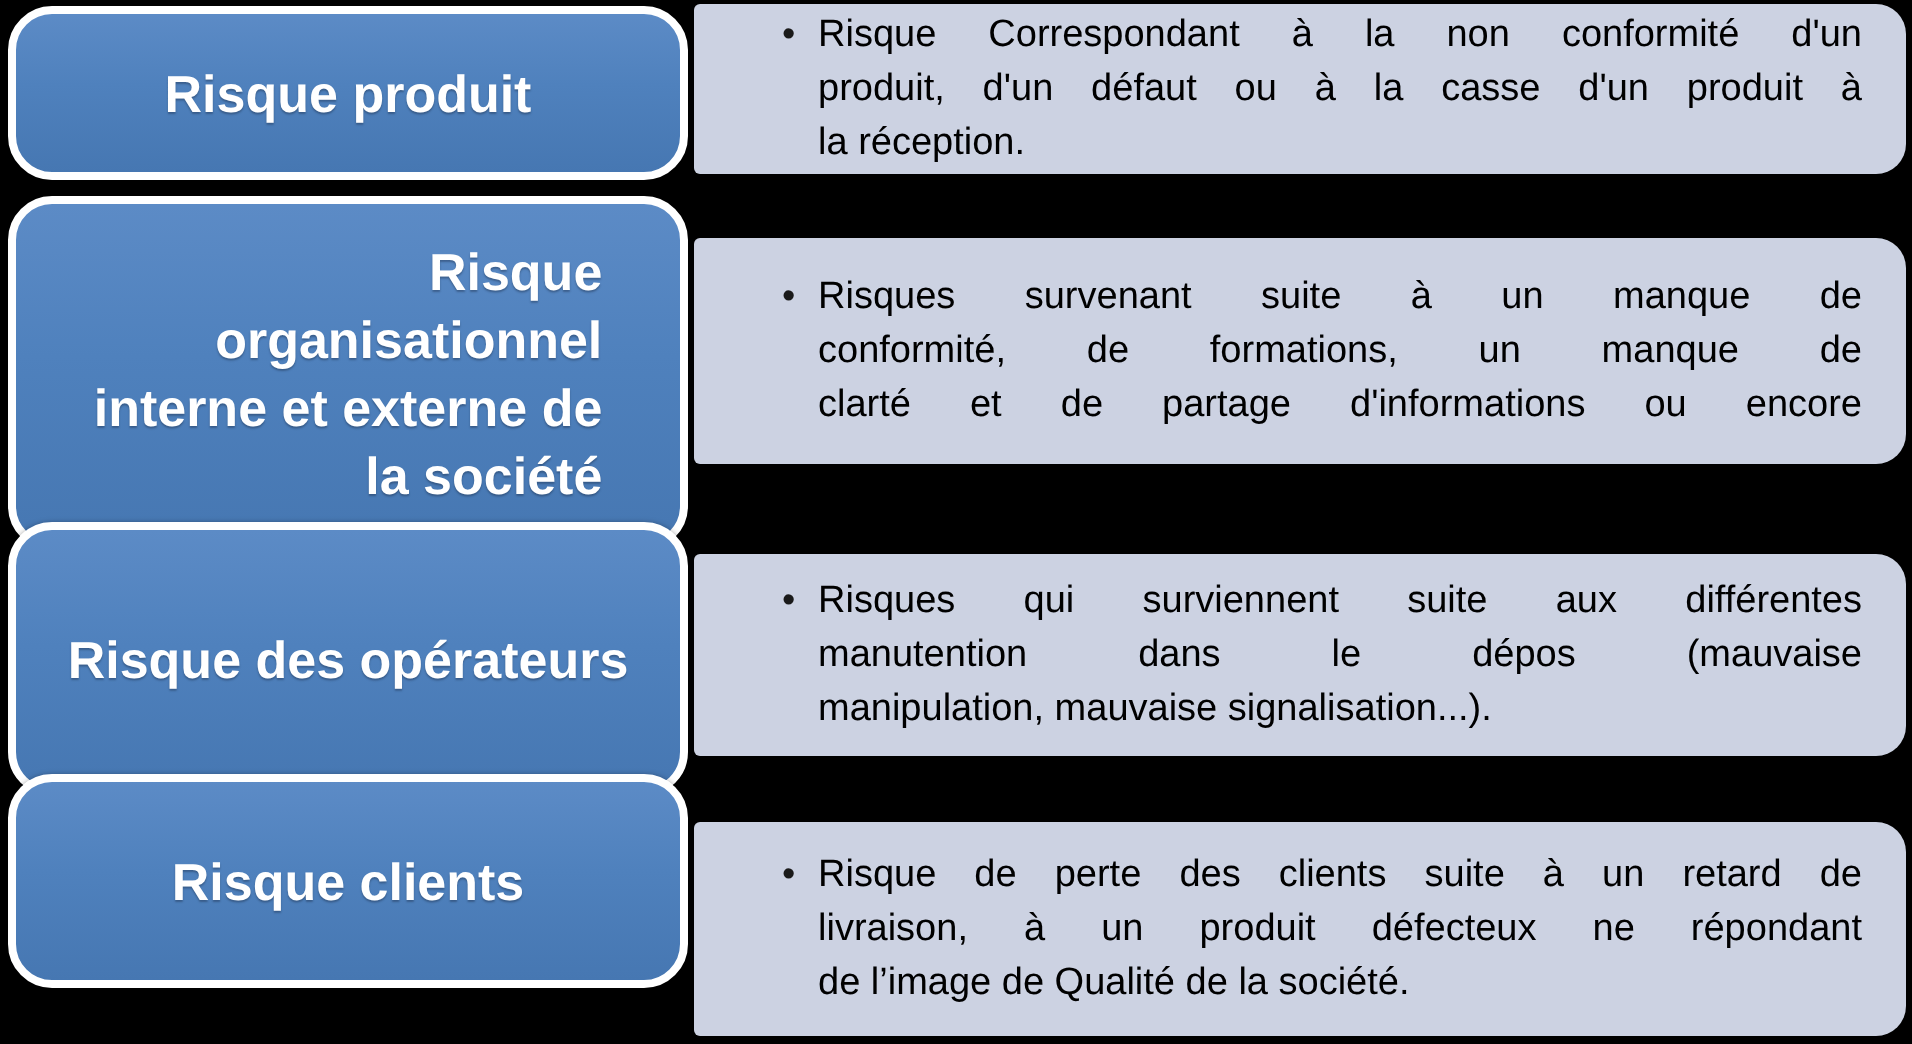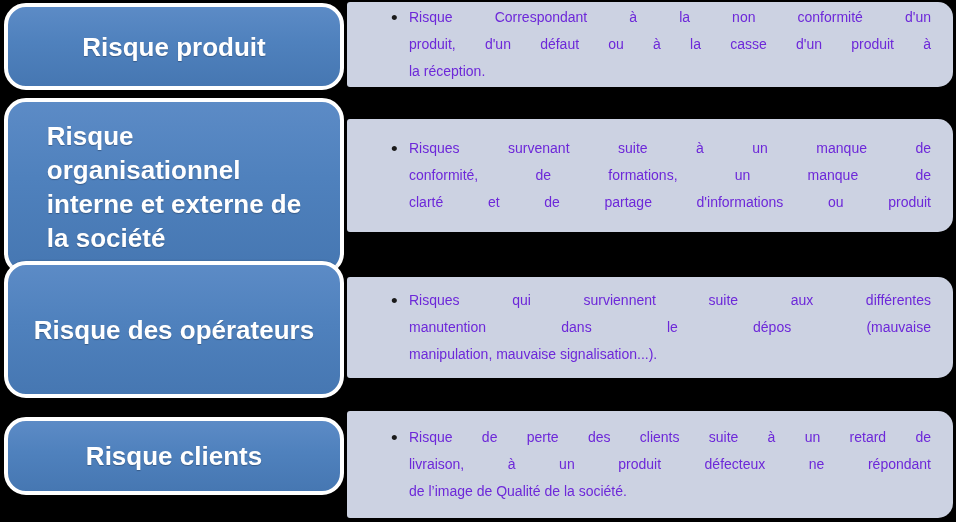--- a/index.html
+++ b/index.html
@@ -20,21 +20,21 @@
     left: 4px;
     width: 340px;
     box-sizing: border-box;
     background: linear-gradient(180deg, #5c8bc6 0%, #4f81bd 45%, #4677b2 100%);
     border: 4px solid #ffffff;
     border-radius: 22px;
     box-shadow: 0 1px 3px rgba(0,0,0,0.55);
     display: flex;
     align-items: center;
     justify-content: center;
-    text-align: left;
+    text-align: right;
     color: #ffffff;
     font-weight: bold;
     font-size: 26px;
     line-height: 34px;
     white-space: pre-line;
     text-shadow: 0 1px 1px rgba(30,50,80,0.45);
     z-index: 2;
     padding: 0 4px;
   }
   
@@ -57,38 +57,38 @@
   }
   .bullet {
     flex: 0 0 10px;
     font-size: 19px;
     line-height: 27px;
     color: #1a1a1a;
     margin-right: 8px;
   }
   .bullet-text {
     flex: 1;
-    font-size: 14px;
+    font-size: 19px;
     line-height: 27px;
-    color: #6d28d9;
+    color: #000000;
   }
   
   .bullet-text .jline {
     display: block;
     text-align: justify;
     text-align-last: justify;
   }
   .bullet-text .jline.last {
     text-align-last: left;
   }
   
   .t1 { top: 3px;   height: 87px;  }
   .t2 { top: 98px;  height: 177px; }
   .t3 { top: 261px; height: 137px; }
-  .t4 { top: 417px; height: 78px; }
+  .t4 { top: 387px; height: 107px; }
   .d1 { top: 2px;   height: 85px;  }
   .d2 { top: 119px; height: 113px; }
   .d3 { top: 277px; height: 101px; }
   .d4 { top: 411px; height: 107px; }
 </style>
 </head>
 <body>
 
 <div class="canvas">
 
@@ -107,21 +107,21 @@
   <div class="title-box t2">Risque
 organisationnel
 interne et externe de
 la société</div>
   <div class="desc-box d2">
     <div class="bullet-item">
       <span class="bullet">•</span>
       <div class="bullet-text">
           <span class="jline">Risques survenant suite à un manque de</span>
           <span class="jline">conformité, de formations, un manque de</span>
-          <span class="jline">clarté et de partage d'informations ou produit</span>
+          <span class="jline">clarté et de partage d'informations ou encore</span>
         </div>
     </div>
   </div>
 
   <div class="title-box t3">Risque des opérateurs</div>
   <div class="desc-box d3">
     <div class="bullet-item">
       <span class="bullet">•</span>
       <div class="bullet-text">
           <span class="jline">Risques qui surviennent suite aux différentes</span>

